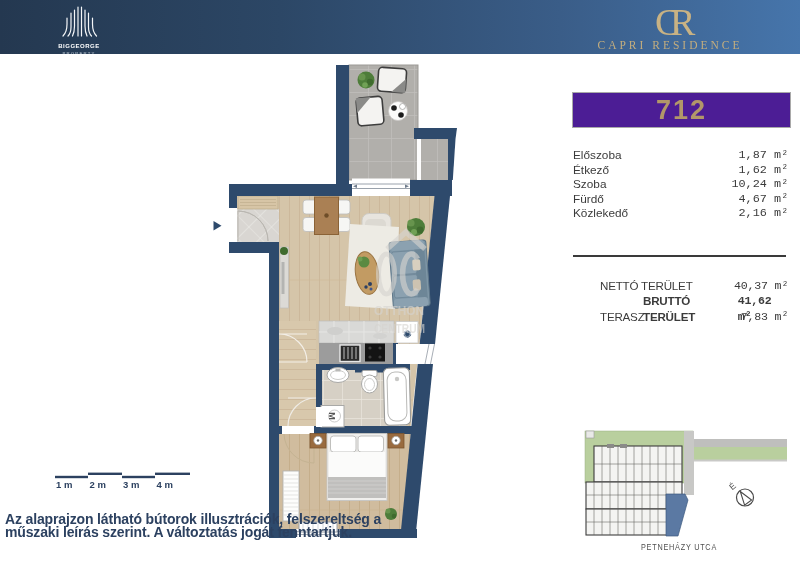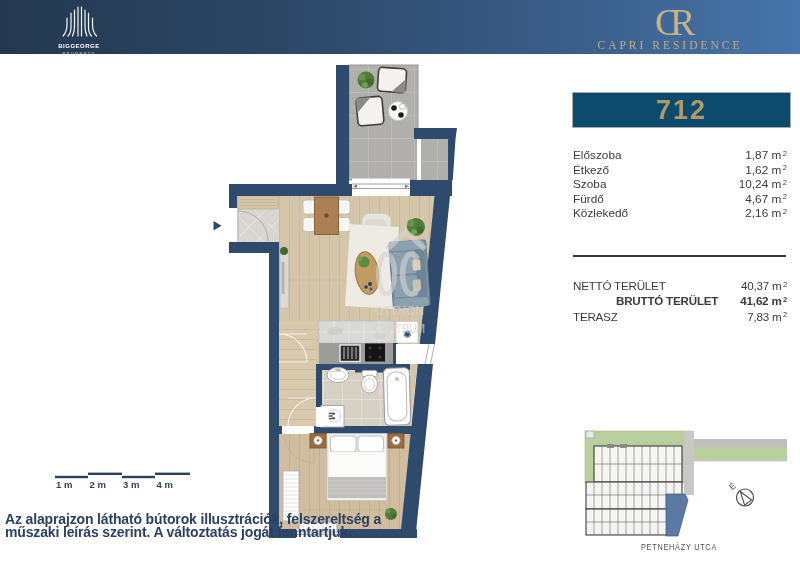--- a/index.html
+++ b/index.html
@@ -1,28 +1,28 @@
 <!DOCTYPE html>
 <html><head>
 <meta charset="utf-8">
 <style>
 html,body{margin:0;padding:0;width:800px;height:565px;background:#fff;overflow:hidden;
 font-family:"Liberation Sans",sans-serif;}
 .abs{position:absolute;}
 #hdr{left:0;top:0;width:800px;height:54px;background:linear-gradient(90deg,#243850 0%,#2c4766 35%,#3a5d88 70%,#4675ab 100%);}
 #panel{left:572px;top:92px;width:219px;}
-#unitbox{position:absolute;left:0;top:0;width:217px;height:34px;border:1px solid #a9a9a9;background:#0c4a6e;
+#unitbox{position:absolute;left:0;top:0;width:217px;height:34px;border:1px solid #a9a9a9;background:#4c1d95;
 text-align:center;line-height:35px;font-size:27px;font-weight:bold;letter-spacing:2px;color:#b29769;}
 .row{display:flex;justify-content:space-between;height:14.6px;line-height:14.6px;font-size:11.8px;color:#3b3b3b;}
-.row .v{text-align:left;}
+.row .v{text-align:left;font-family:Liberation Mono, monospace;}
 sup{font-size:7.5px;line-height:0;vertical-align:3.5px;margin-left:1.5px;}
 #rooms{position:absolute;left:1px;top:56px;width:214px;}
 #rule{position:absolute;left:1px;top:162.5px;width:213px;height:2px;background:#3a3a3a;}
 #totals{position:absolute;left:1px;top:186px;width:214px;}
-#totals .row{height:15.3px;line-height:15.3px;font-size:11.6px;letter-spacing:-0.2px;}
+#totals .row{height:15.3px;line-height:15.3px;font-size:11.6px;letter-spacing:-0.2px;margin-left:27px;}
 .b{font-weight:bold;padding-left:43px;}
 #disc{left:5px;top:513px;width:236px;text-align:center;font-size:14px;letter-spacing:-0.15px;line-height:13px;color:#2c4160;font-weight:bold;white-space:nowrap;}
 </style>
 </head>
 <body>
 
 <div id="hdr" class="abs"></div>
 
 <div class="abs" id="bglogo" style="left:40px;top:4px;width:78px;height:50px;">
 <svg width="78" height="50" viewBox="0 0 78 50">

